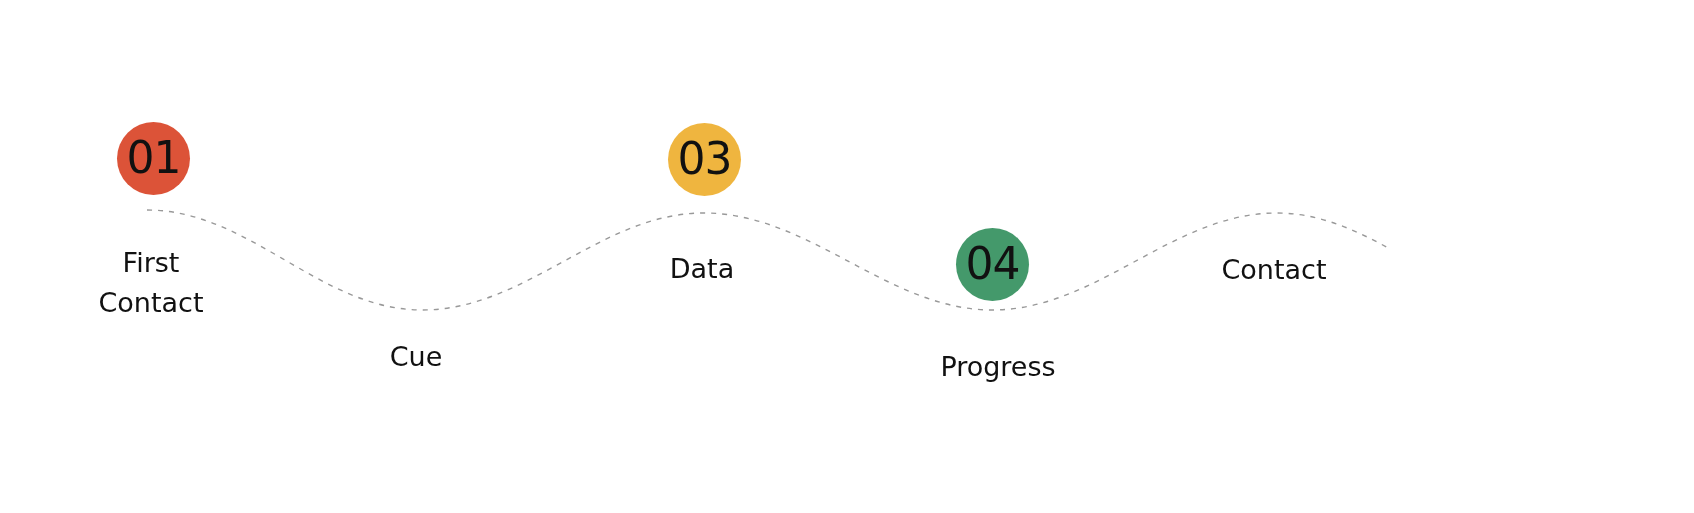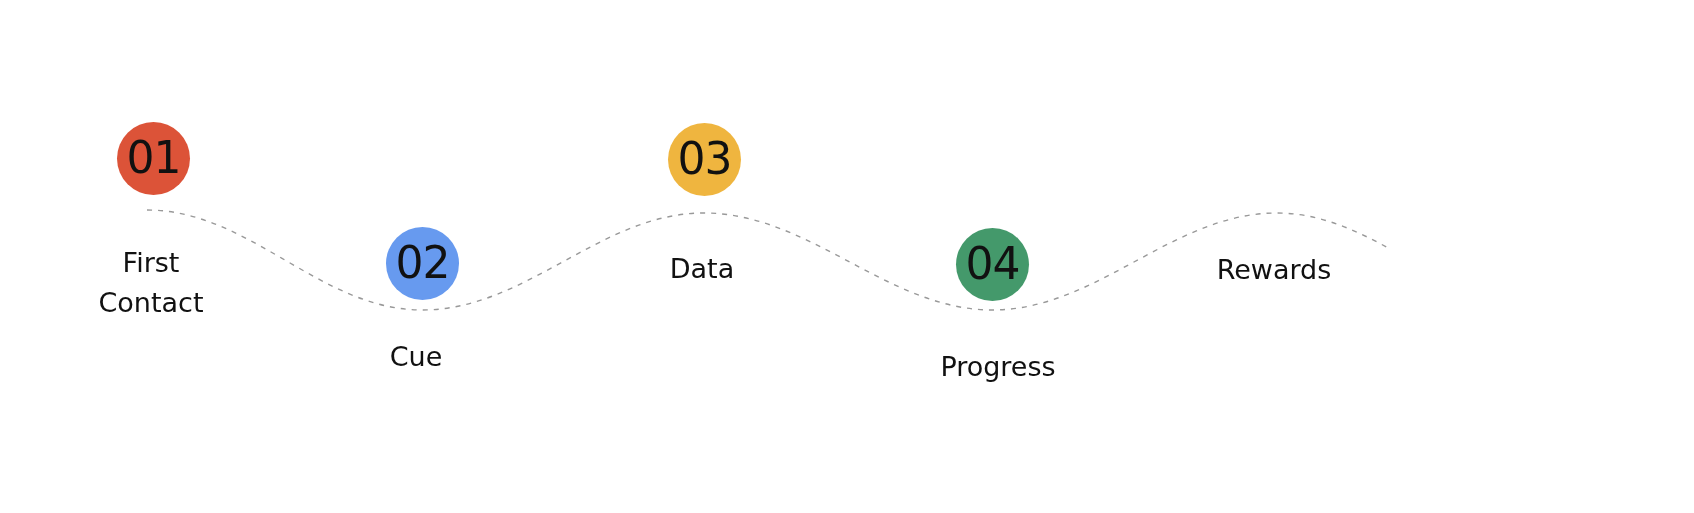--- a/index.html
+++ b/index.html
@@ -80,34 +80,31 @@
              C 810 213, 888 310, 992 310
              C 1098 310, 1172 213, 1277 213
              C 1380 213, 1455 316, 1555 316" fill="none" stroke-width="1.4" stroke-dasharray="5 6" stroke="#999999"></path>
   </svg>
 
   <div class="circle c1" style="background-color: rgb(220, 83, 56);">
     <span class="num">01</span>
   </div>
   <div class="label wrap l1">First Contact</div>
 
-  <div class="circle c2" style="background-color: rgb(103, 154, 239);">
-    <span class="num">02</span>
-  </div>
   <div class="label l2">Cue</div>
 
   <div class="circle c3" style="background-color: rgb(239, 181, 63);">
     <span class="num">03</span>
   </div>
   <div class="label l3">Data</div>
 
   <div class="circle c4" style="background-color: rgb(68, 153, 107);">
     <span class="num">04</span>
   </div>
   <div class="label l4">Progress</div>
 
-  <div class="label l5">Rewards</div>
+  <div class="label l5">Contact</div>
 
   <div class="circle c6" style="background-color: rgb(250, 186, 221);">
     <span class="num">06</span>
   </div>
 
 </div>
 
 </body></html>

